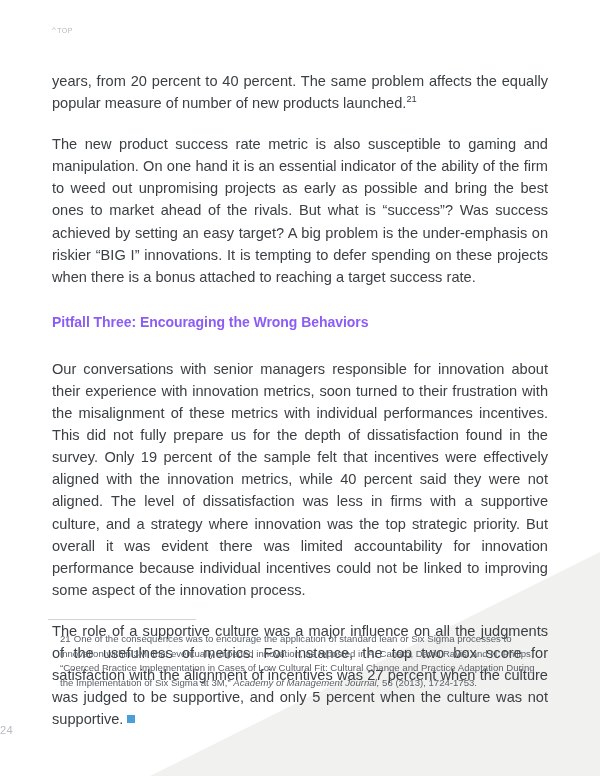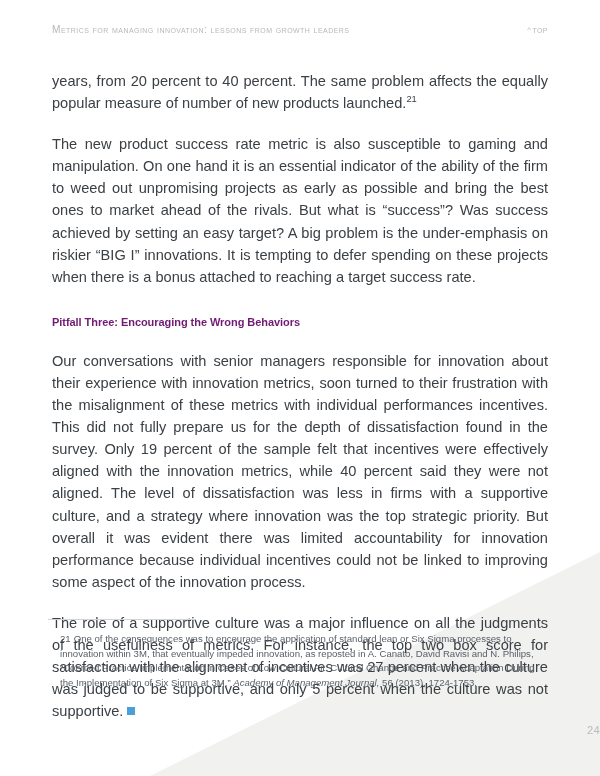--- a/index.html
+++ b/index.html
@@ -90,25 +90,25 @@
     word-spacing: 0.1px;
   }
   p.para.last { margin-bottom: 11px; }
   sup.fnref {
     font-size: 9.4px;
     vertical-align: super;
     line-height: 0;
     color: #3b4045;
   }
   h2.section-heading {
-    margin: 24px 0 18px 0;
-    font-size: 11px;
+    margin: 24px 0 26px 0;
+    font-size: 14px;
     line-height: 20px;
     font-weight: bold;
-    color: #701a75;
+    color: #8b5cf6;
     letter-spacing: -0.05px;
   }
   .endmark {
     display: inline-block;
     width: 8px;
     height: 8px;
     background: #49a0d8;
     margin-left: 4px;
     position: relative;
     top: -1px;
@@ -136,39 +136,38 @@
   }
   .fn-num { margin-right: 3px; }
   .fn-italic { font-style: italic; }
 
   
   .folio {
     position: absolute;
     left: 0;
     top: 724px;
     width: 600px;
-    text-align: right;
+    text-align: left;
     font-size: 11.2px;
     color: #b9bbbf;
     letter-spacing: 0.3px;
   }
 </style>
 </head>
 <body>
 
 <div id="page">
 
   <svg id="corner-wedge" viewBox="0 0 600 776" preserveAspectRatio="none" aria-hidden="true">
     <polygon points="600,552 600,776 150,776" fill="#f1f1ef"></polygon>
   </svg>
 
   <div id="content">
 
     <div class="running-header">
-      <span class="header-title">Metrics for Managing Innovation: Lessons From Growth Leaders</span>
       <span class="top-link">
         <span class="top-caret">^</span>
         <span>Top</span>
       </span>
     </div>
 
     <div class="body-col">
 
       <p class="para">
         <span>years, from 20 percent to 40 percent. The same problem affects the equally popular measure of number of new products launched.</span><sup class="fnref">21</sup>

